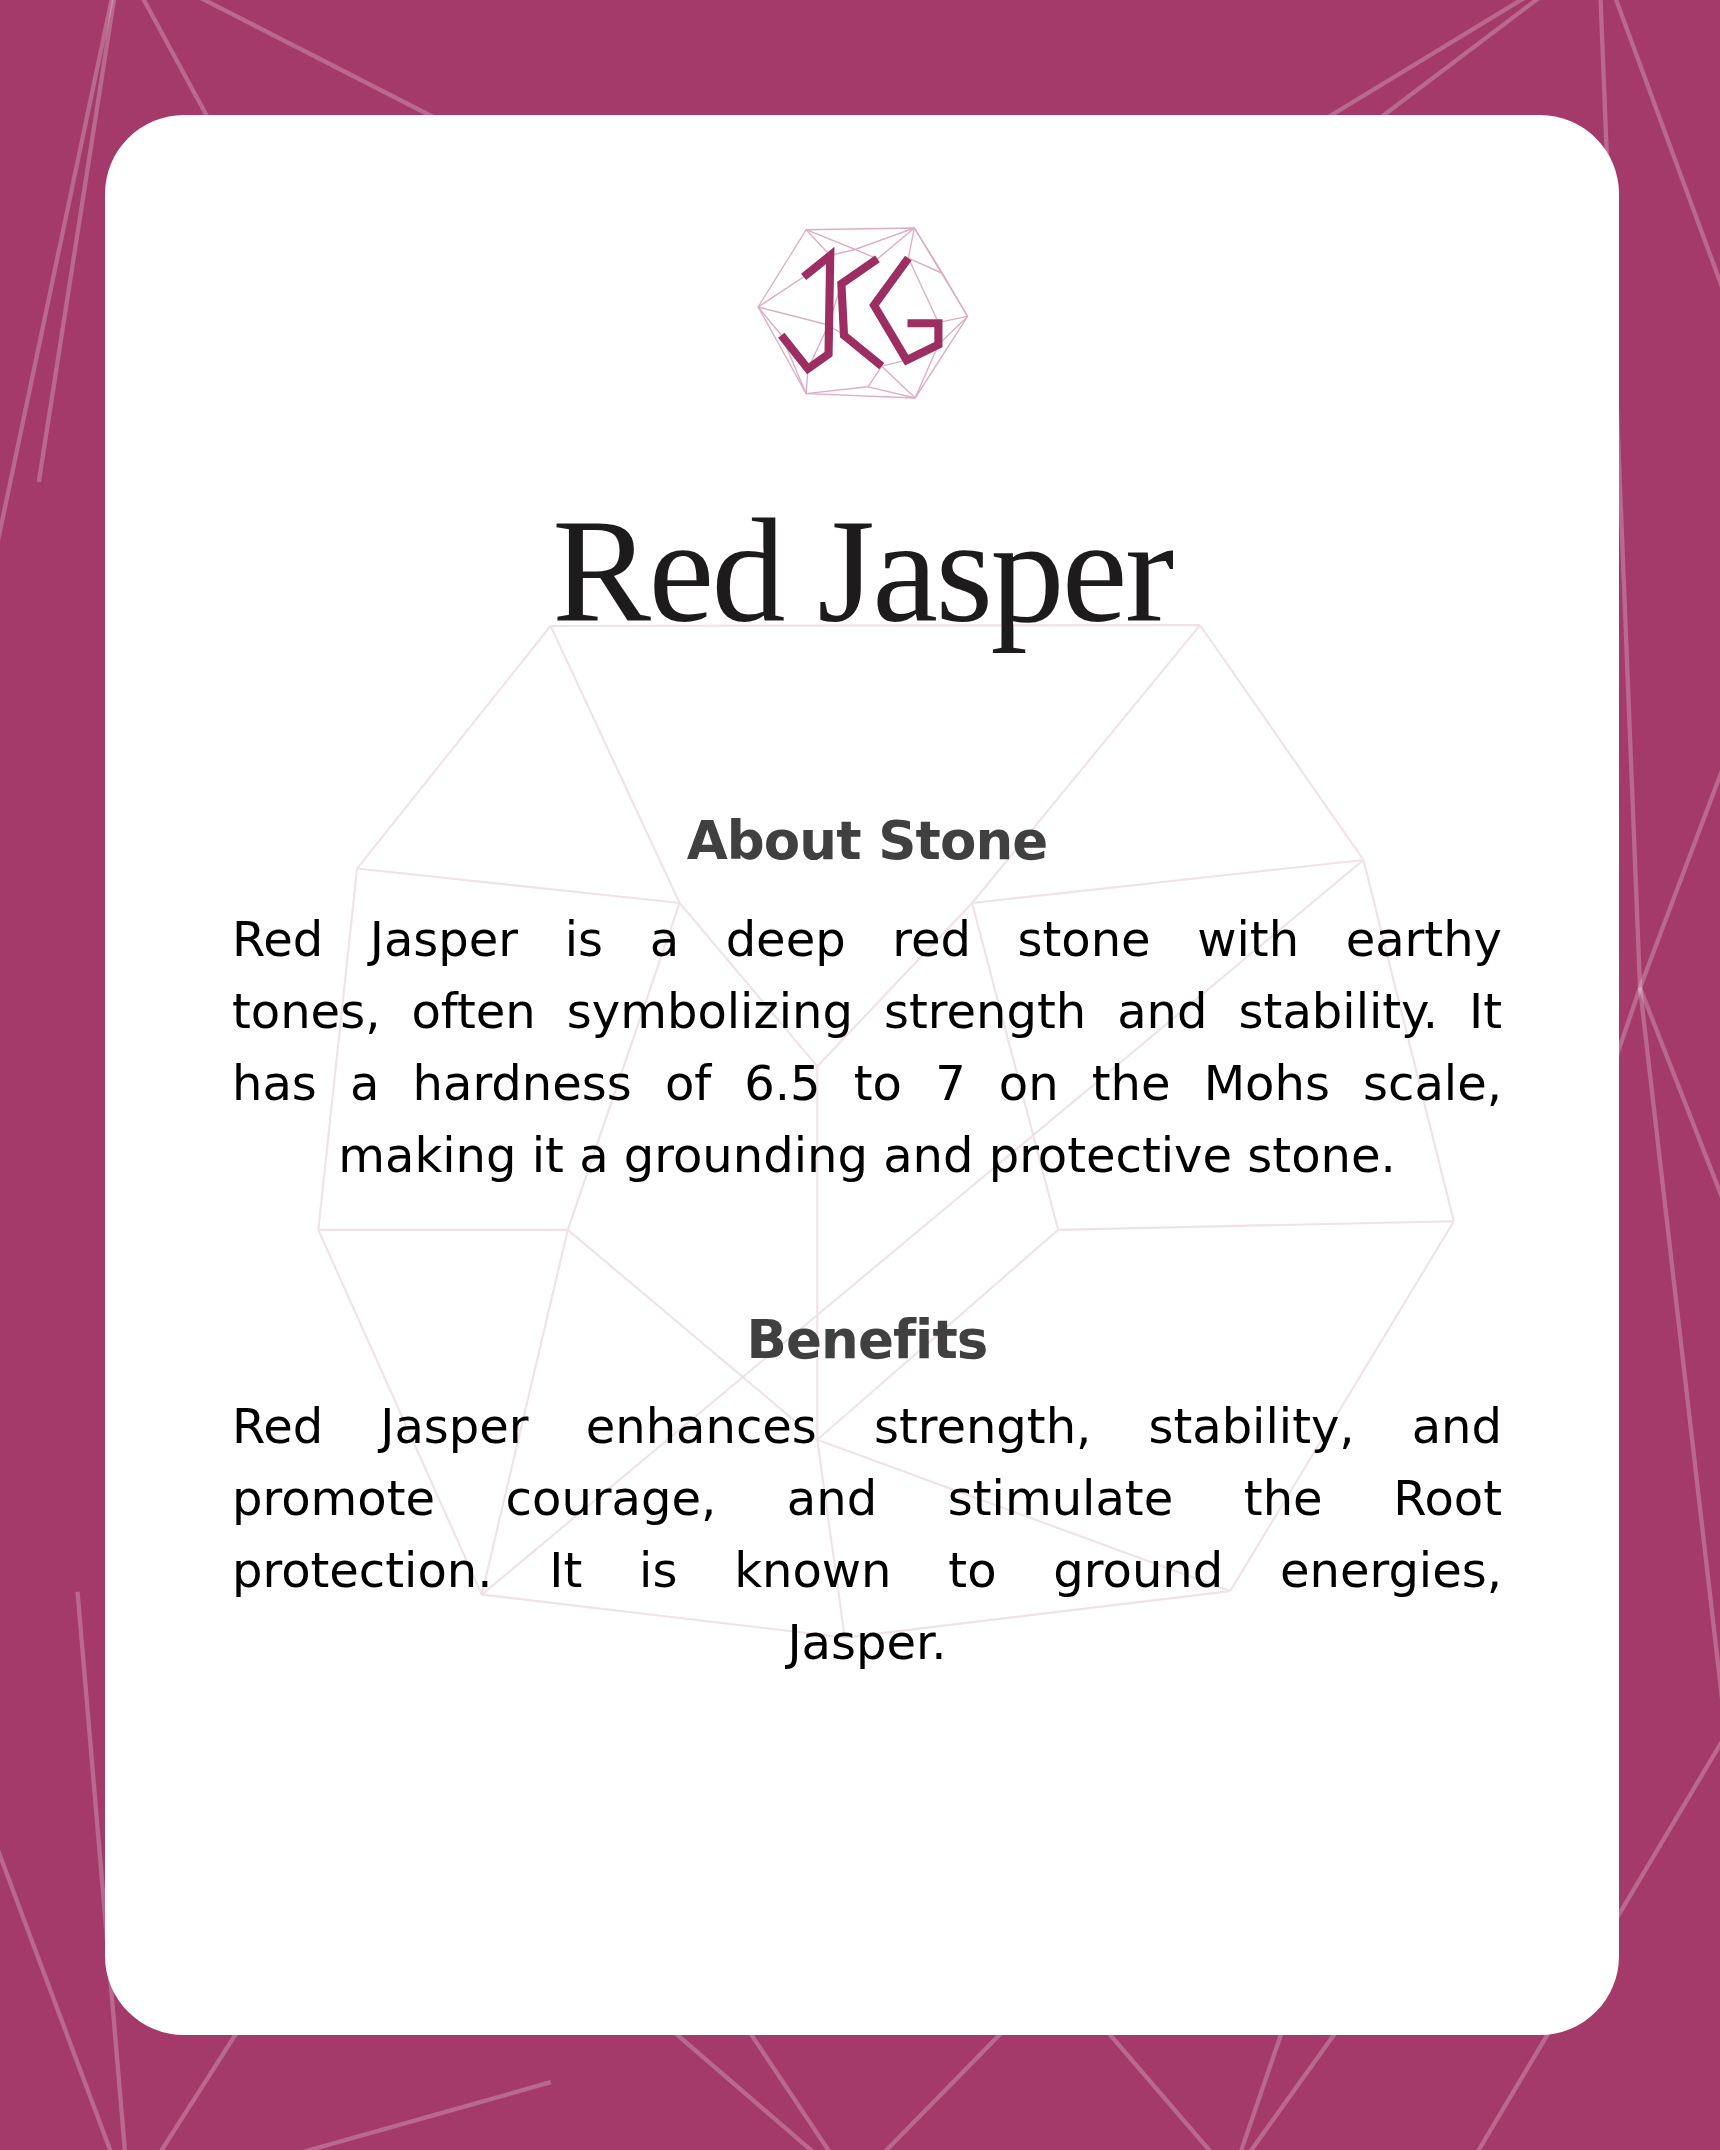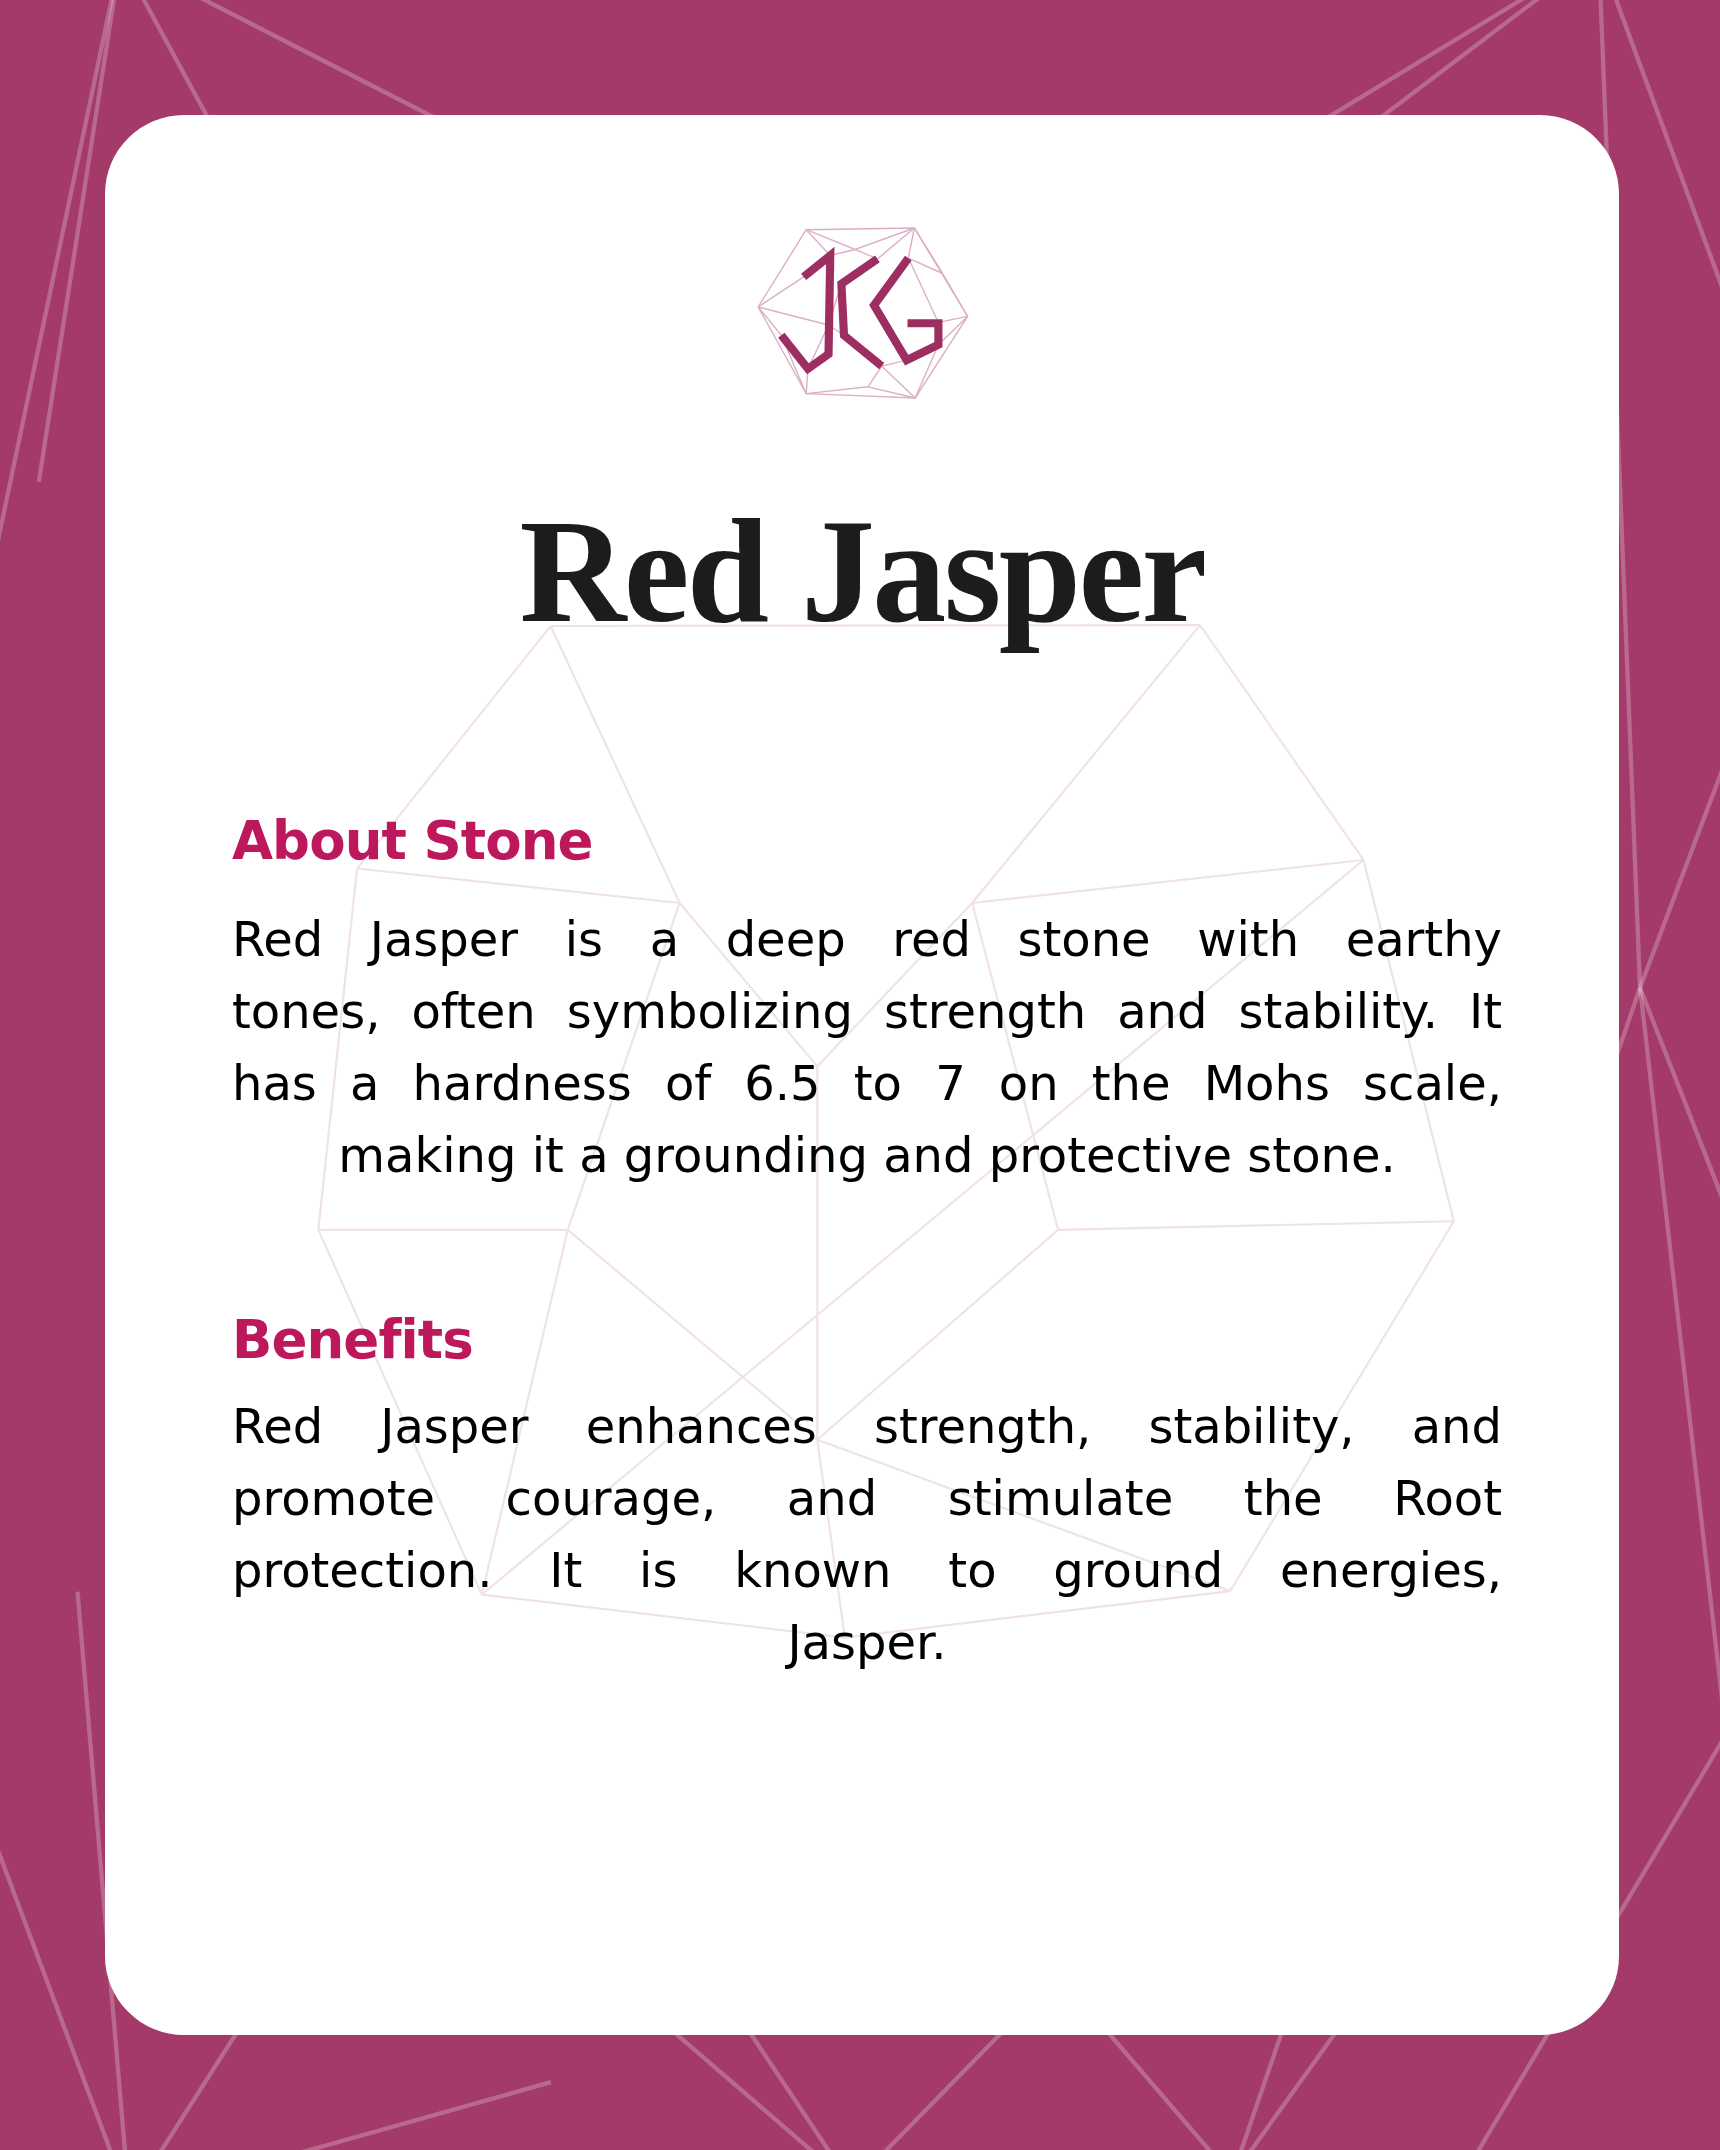--- a/index.html
+++ b/index.html
@@ -66,33 +66,34 @@
   }
   .title {
     position: absolute;
     left: 0;
     top: 382px;
     width: 100%;
     text-align: center;
     font-family: "Liberation Serif", serif;
     font-size: 148px;
     line-height: 1;
-    font-weight: 700;
+    font-weight: 400;
     letter-spacing: -2.6px;
     color: #1d1b1c;
   }
   .section-heading {
     position: absolute;
     left: 127px;
     right: 117px;
     font-size: 53px;
     font-weight: 700;
     letter-spacing: -0.9px;
-    color: #be185d;
+    color: #404040;
     line-height: 1.1;
+    text-align: center;
   }
   .heading-about { top: 697px; }
   .heading-benefits { top: 1196px; }
   .para {
     position: absolute;
     left: 127px;
     right: 117px;
     font-size: 48px;
     line-height: 72px;
     color: #000000;

